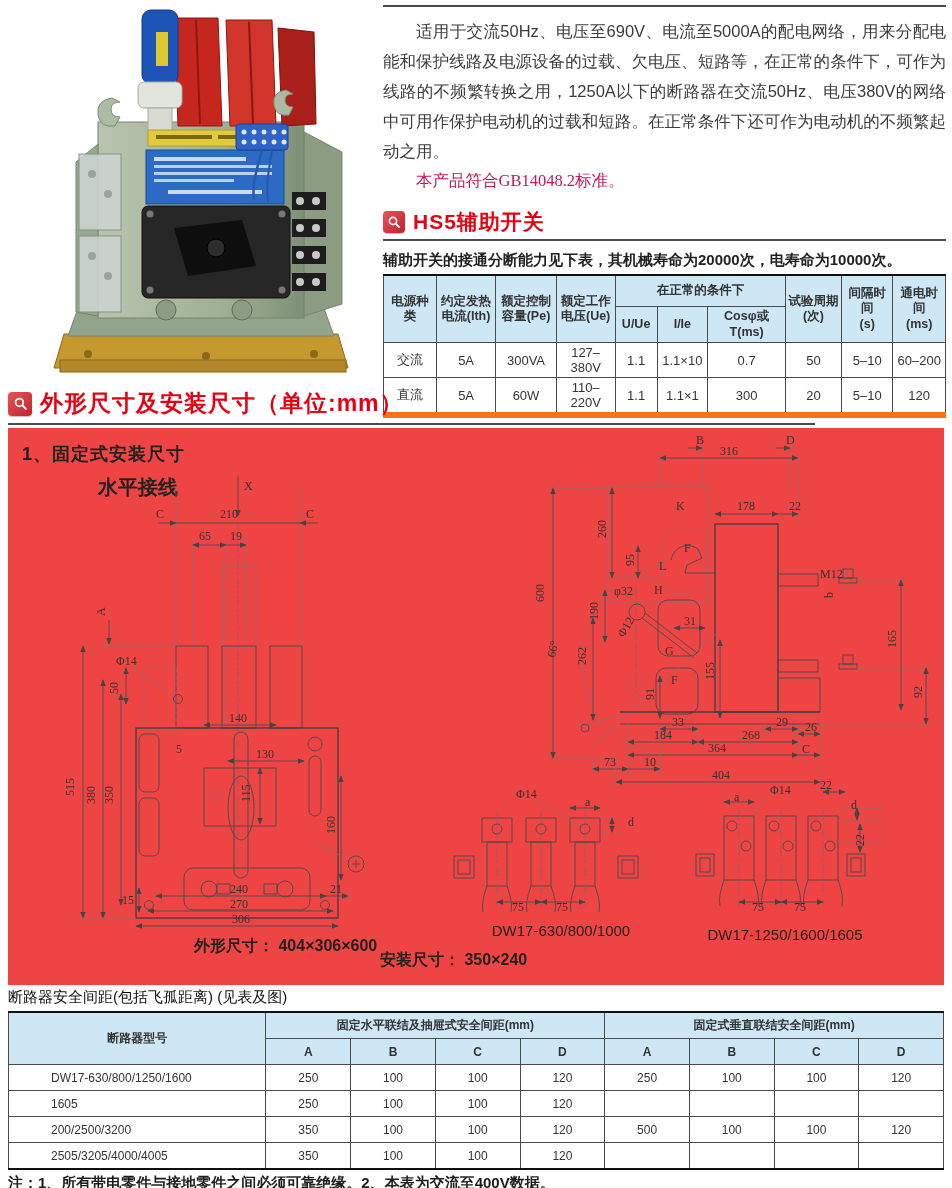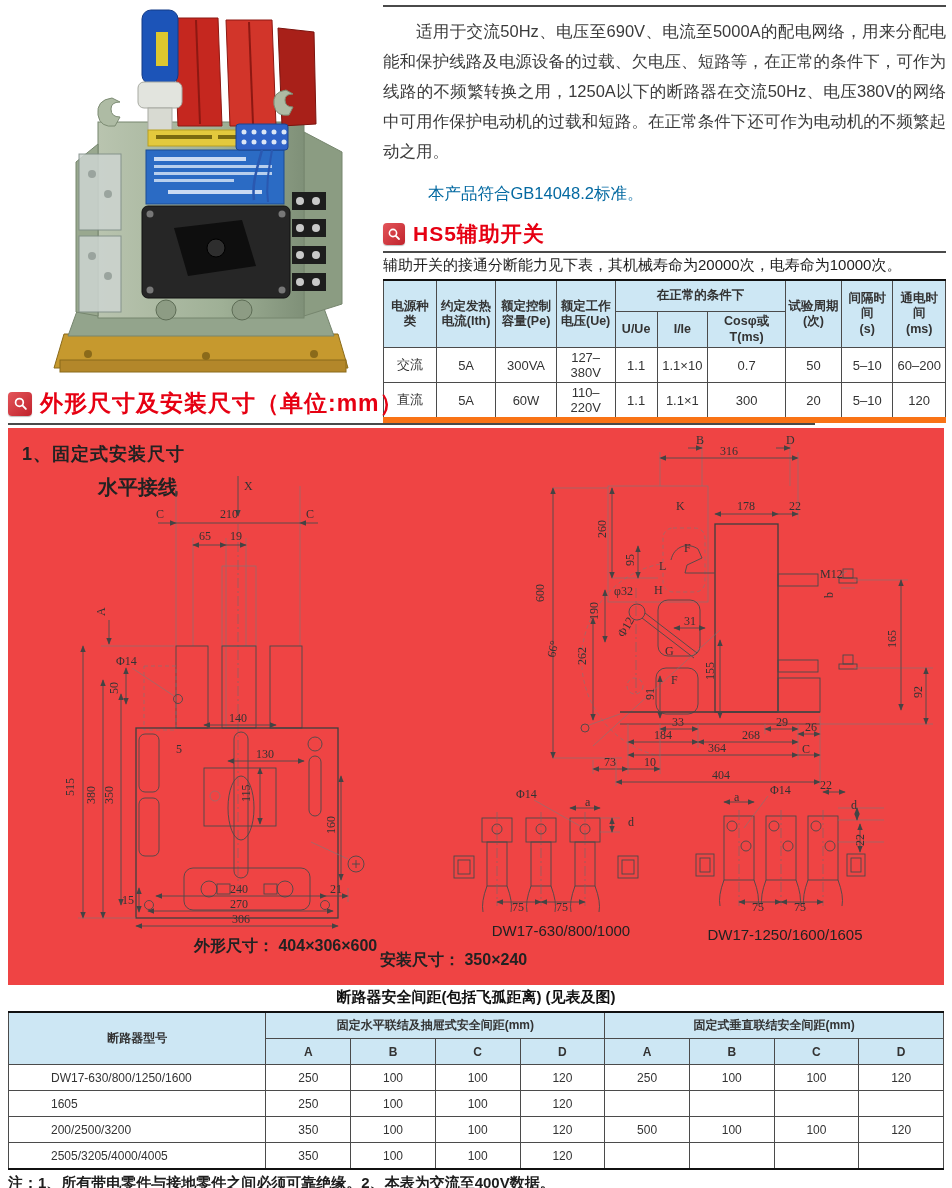--- a/index.html
+++ b/index.html
@@ -9,31 +9,31 @@
   .sec-head{display:flex;align-items:center;gap:8px;}
   .sec-icon{width:22px;height:22px;border-radius:4px;flex:0 0 22px;
             background:linear-gradient(135deg,#e4555a,#c0232c);
             display:flex;align-items:center;justify-content:center;box-shadow:0 1px 1px rgba(0,0,0,.25);}
   .sec-title{color:#e60012;font-weight:bold;font-size:21px;letter-spacing:1px;}
   .sec-rule{border:none;border-top:2px solid #4a4a4a;margin:3px 0 0 0;}
   
   .right-col{position:absolute;left:383px;top:2px;width:563px;}
   .para{margin:9px 0 0 0;text-indent:2em;font-size:16.5px;line-height:30px;
         text-align:justify;color:#3b3b3b;}
-  .para2{margin:12px;text-indent:2em;font-size:16.5px;line-height:30px;color:#0369a1;}
-  .aux-intro{margin:3px 0 4px 0;font-size:15px;font-weight:normal;color:#222;}
+  .para2{margin:0;text-indent:2em;font-size:16.5px;line-height:30px;color:#be185d;font-family:Liberation Serif, serif;}
+  .aux-intro{margin:10px 0 4px 0;font-size:15px;font-weight:bold;color:#222;}
   
   table{border-collapse:collapse;width:100%;}
   .aux-table{font-size:12.5px;border-top:2px solid #111;border-bottom:6px solid #f97316;}
   .aux-table th,.aux-table td{border:1px solid #4b4b4b;text-align:center;padding:2px 1px;}
   .aux-table th{background:#cde7f4;font-weight:bold;line-height:1.25;height:26px;}
   .aux-table thead tr:nth-child(2) th{height:17px;}
   .aux-table td{height:21px;font-size:13px;}
   .safety-wrap{position:absolute;left:8px;top:988px;width:936px;}
-  .safety-title{font-size:15px;font-weight:bold;color:#111;margin:0 0 4px 0;text-align:center;}
+  .safety-title{font-size:15px;font-weight:normal;color:#111;margin:0 0 4px 0;}
   .safety-table{font-size:12px;border-top:2px solid #111;border-bottom:2px solid #111;}
   .safety-table th,.safety-table td{border:1px solid #4b4b4b;text-align:center;padding:1px 2px;}
   .safety-table th{background:#cde7f4;font-weight:bold;height:23px;}
   .safety-table td{height:23px;}
   .safety-table td.model{text-align:left;padding-left:42px;}
   .note{margin-top:4px;font-size:15px;font-weight:bold;color:#1d1d1d;line-height:18px;}
   
   .big-head{position:absolute;left:8px;top:388px;width:807px;}
   .big-head .sec-icon{width:24px;height:24px;flex-basis:24px;}
   .big-head .sec-title{font-size:23px;}

